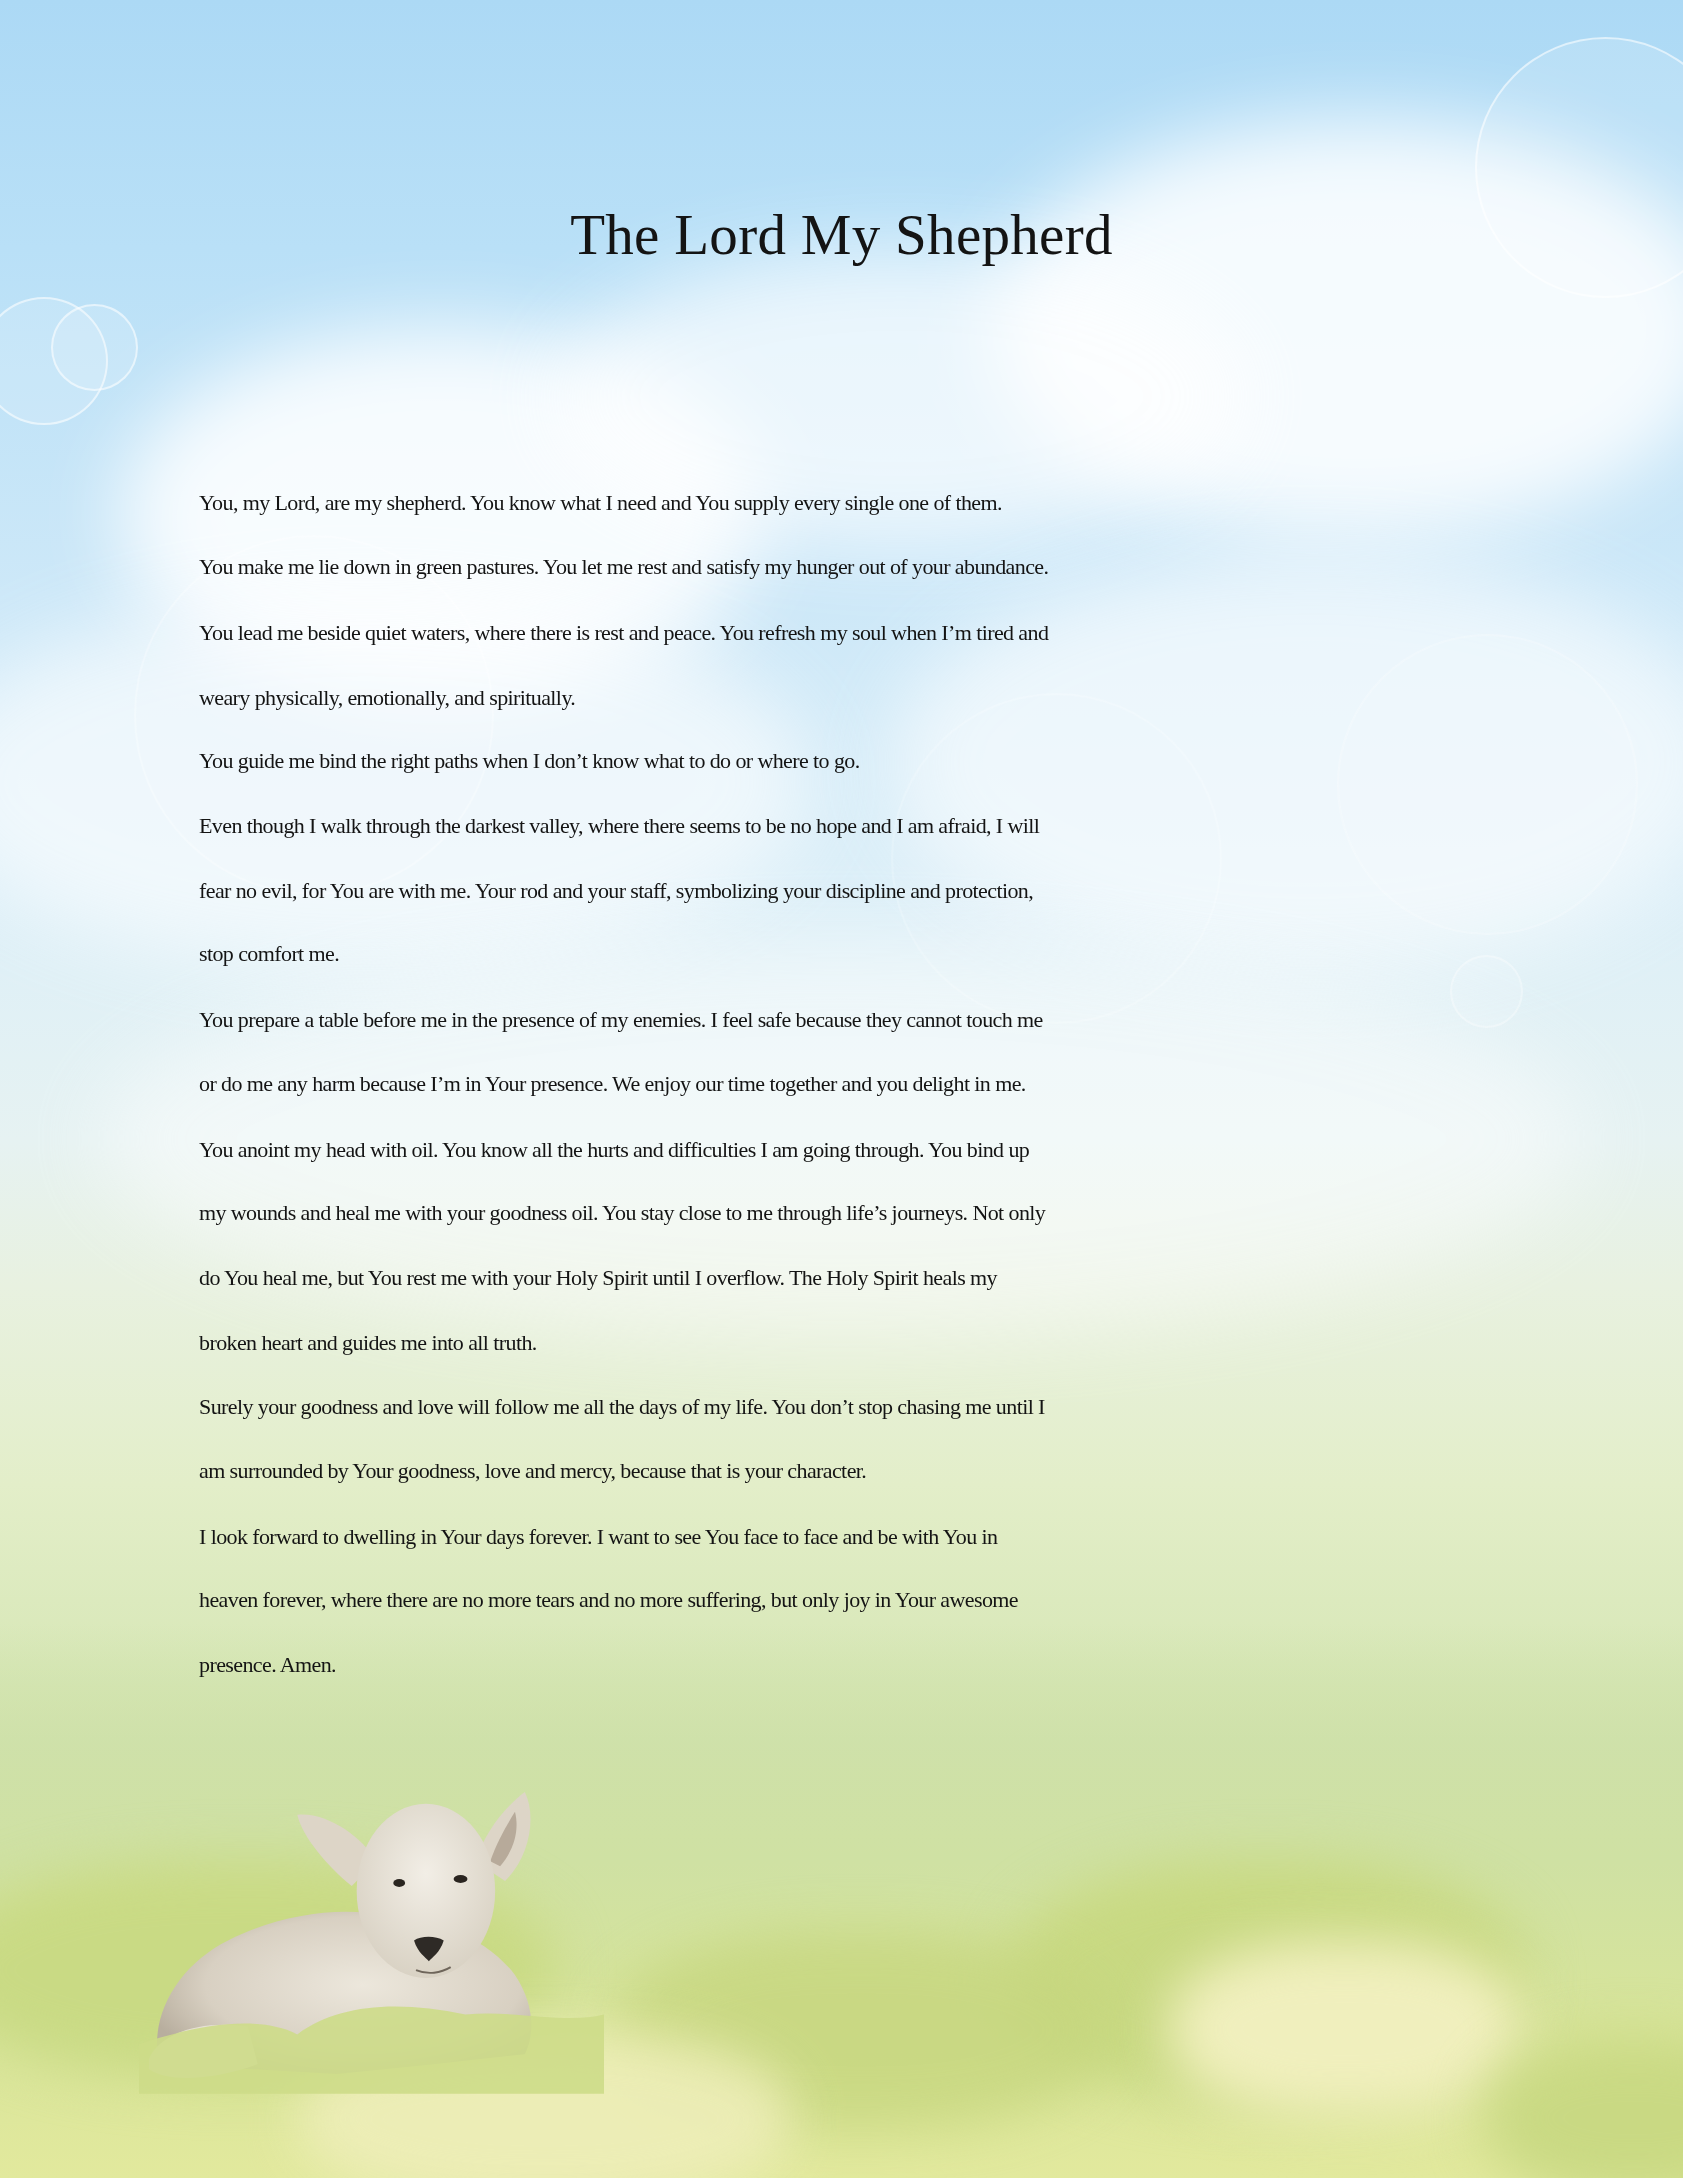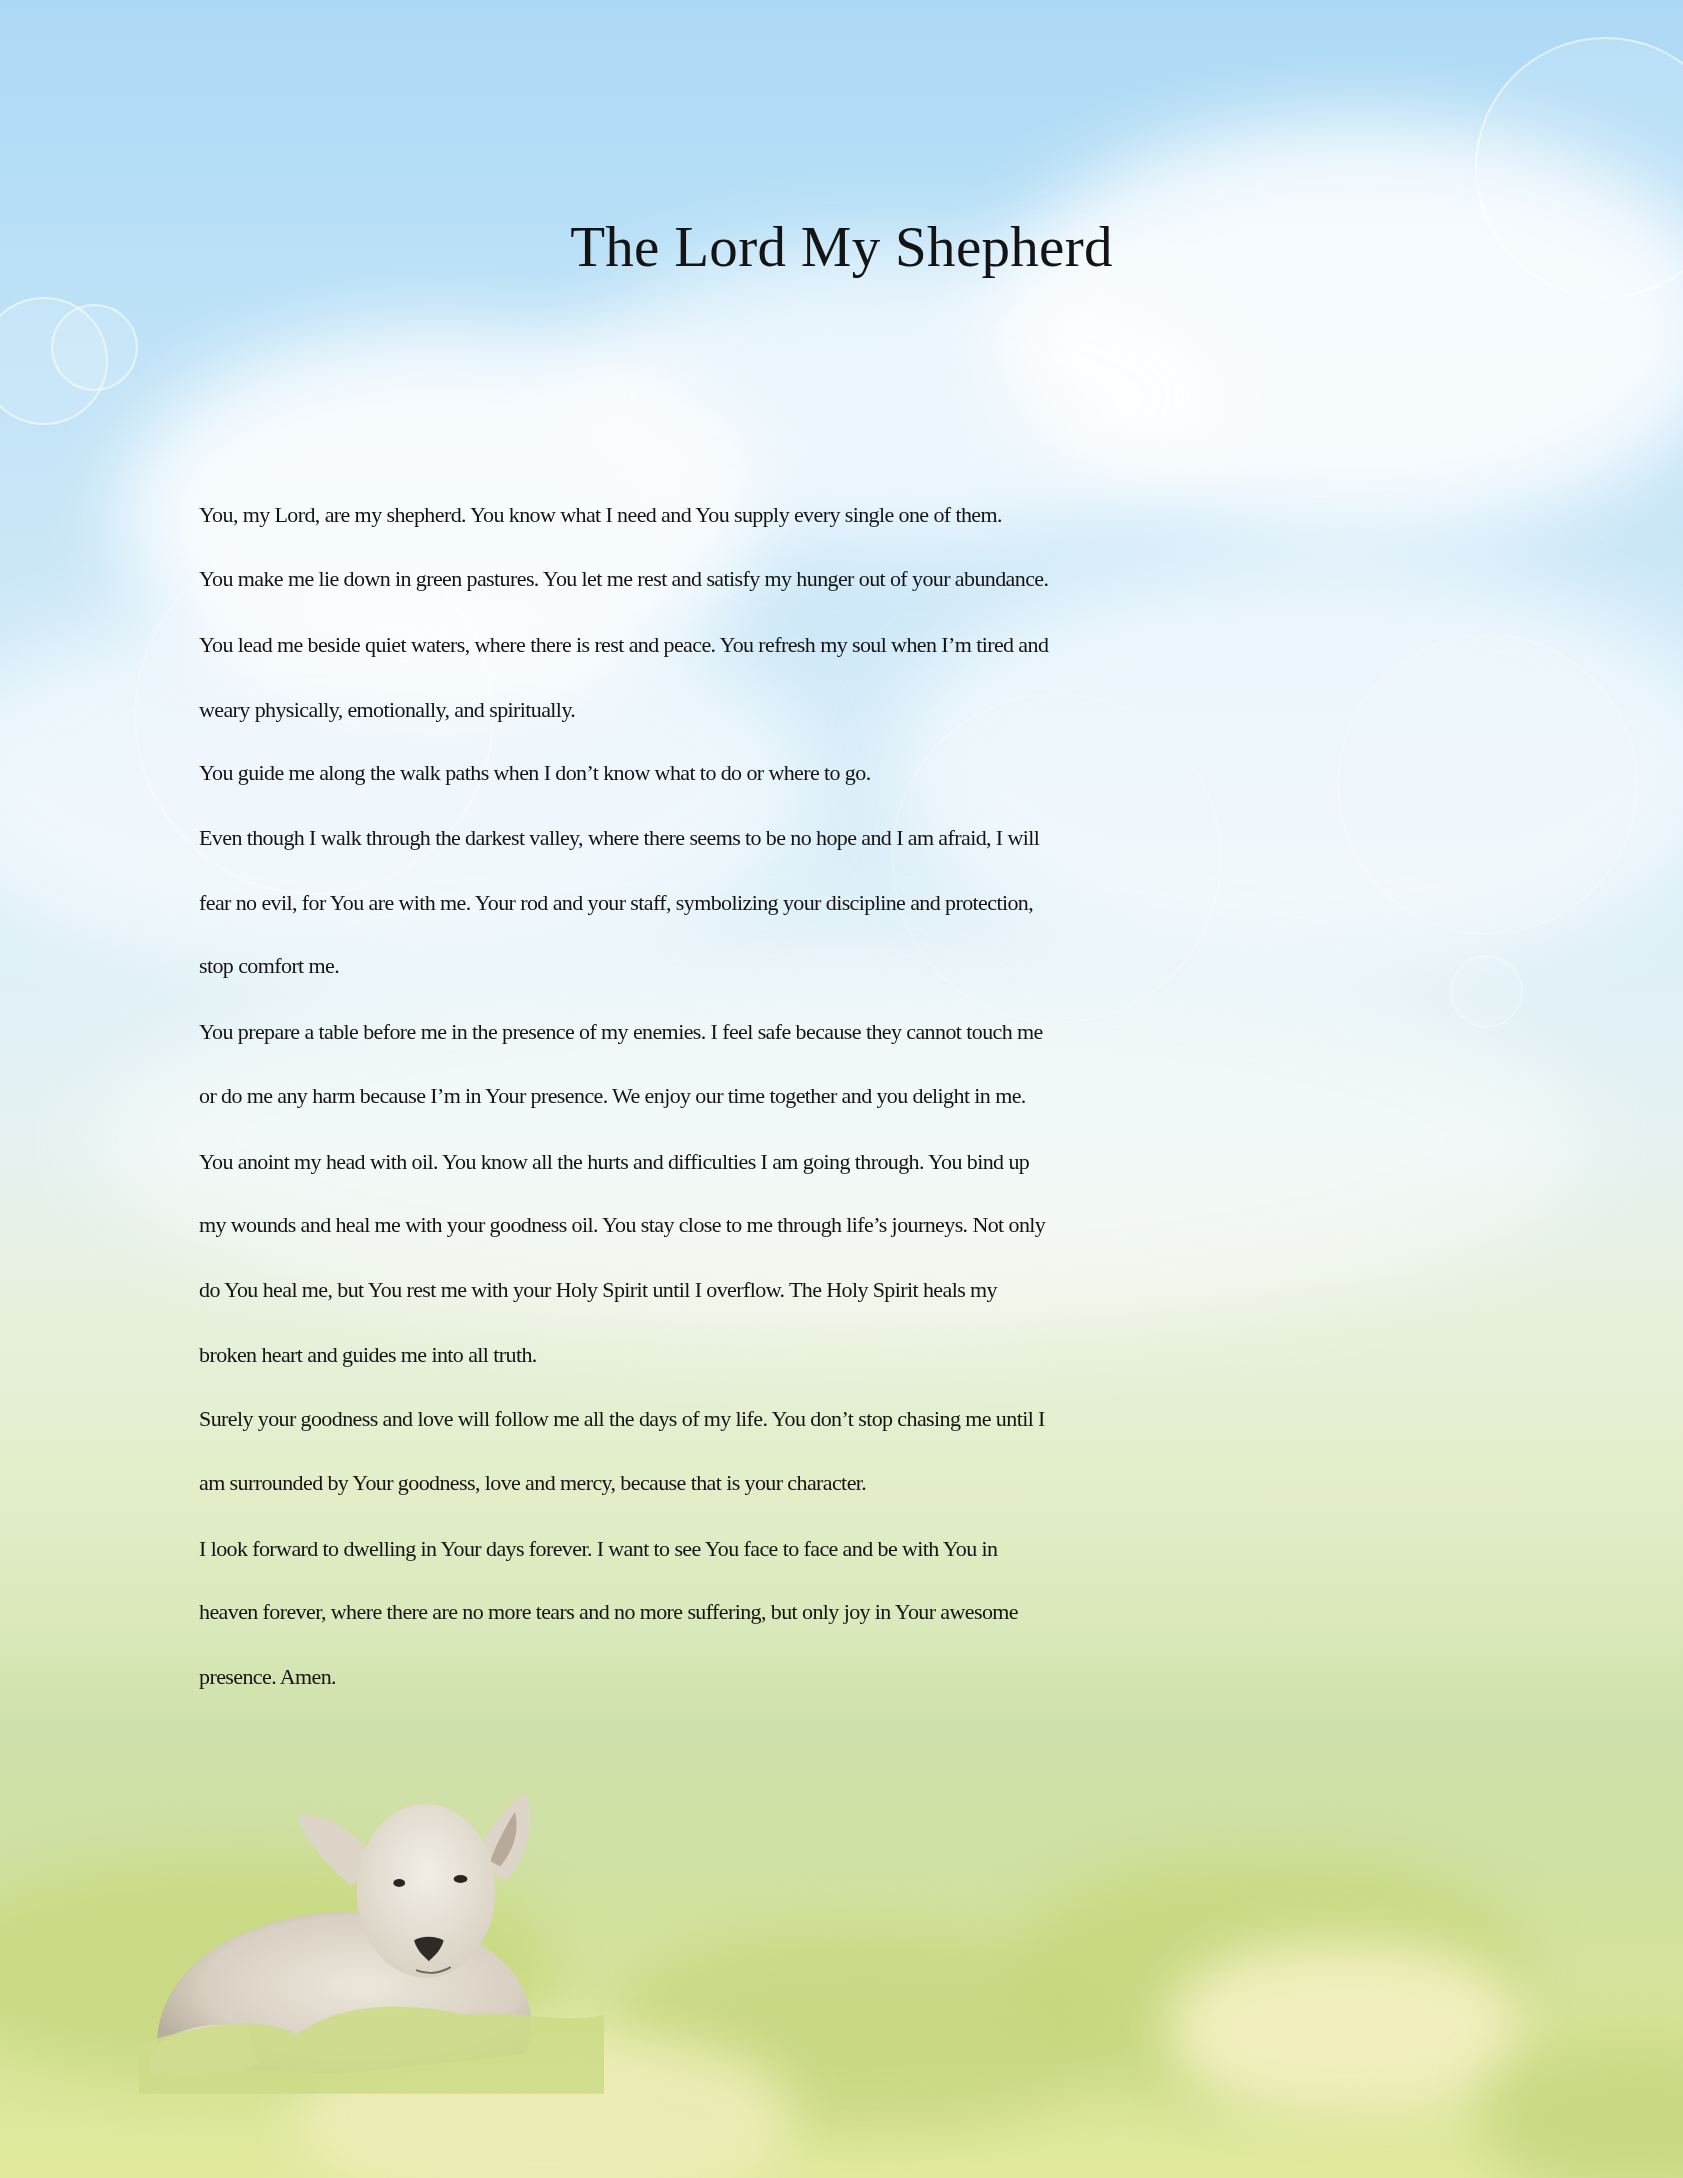--- a/index.html
+++ b/index.html
@@ -12,21 +12,21 @@
     position:absolute; inset:0;
     background:
       linear-gradient(180deg,
         #acd9f5 0px, #b9e0f7 248px, #cde8f8 594px, #dceff8 891px,
         #e6f2f2 1139px, #e8f1e0 1287px, #e3eec9 1485px,
         #d7e7b6 1683px, #d4e3a9 1802px, #dde7a0 1931px, #e4ea9f 2178px);
   }
   .cloud { position:absolute; border-radius:50%; background:rgba(255,255,255,0.85); filter:blur(40px); }
   .bokeh { position:absolute; border-radius:50%; border:2px solid rgba(255,255,255,0.55); background:rgba(255,255,255,0.14); }
   .grass-blotch { position:absolute; border-radius:45%; filter:blur(26px); }
-  .content { position:absolute; left:0; top:12px; width:1683px; height:1670px; }
+  .content { position:absolute; left:0; top:0; width:1683px; height:1670px; }
   .title {
     position:absolute; left:0; width:1683px; text-align:center;
     font-size:57px; font-weight:400; letter-spacing:0.3px; line-height:1;
   }
   .title.t1 { top:206px; }
   .title.t2 { top:299px; }
   .body-line {
     position:absolute; left:199px; white-space:nowrap;
     font-size:22px; line-height:1; letter-spacing:-0.6px;
   }
@@ -95,21 +95,21 @@
 </svg>
 
 <div class="content">
   <h1 class="title t1" style="margin:0;">The Lord My Shepherd</h1>
 
   <div>
     <div class="body-line" style="top:492px">You, my Lord, are my shepherd. You know what I need and You supply every single one of them.</div>
     <div class="body-line" style="top:556px">You make me lie down in green pastures. You let me rest and satisfy my hunger out of your abundance.</div>
     <div class="body-line" style="top:622px">You lead me beside quiet waters, where there is rest and peace. You refresh my soul when I’m tired and</div>
     <div class="body-line" style="top:687px">weary physically, emotionally, and spiritually.</div>
-    <div class="body-line" style="top:750px">You guide me along the walk paths when I don’t know what to do or where to go.</div>
+    <div class="body-line" style="top:750px">You guide me bind the right paths when I don’t know what to do or where to go.</div>
     <div class="body-line" style="top:815px">Even though I walk through the darkest valley, where there seems to be no hope and I am afraid, I will</div>
     <div class="body-line" style="top:880px">fear no evil, for You are with me.  Your rod and your staff, symbolizing your discipline and protection,</div>
     <div class="body-line" style="top:943px">stop comfort me.</div>
     <div class="body-line" style="top:1009px">You prepare a table before me in the presence of my enemies. I feel safe because they cannot touch me</div>
     <div class="body-line" style="top:1073px">or do me any harm because I’m in Your presence. We enjoy our time together and you delight in me.</div>
     <div class="body-line" style="top:1139px">You anoint my head with oil. You know all the hurts and difficulties I am going through. You bind up</div>
     <div class="body-line" style="top:1202px">my wounds and heal me with your goodness oil. You stay close to me through life’s journeys. Not only</div>
     <div class="body-line" style="top:1267px">do You heal me, but You rest me with your Holy Spirit until I overflow. The Holy Spirit heals my</div>
     <div class="body-line" style="top:1332px">broken heart and guides me into all truth.</div>
     <div class="body-line" style="top:1396px">Surely your goodness and love will follow me all the days of my life. You don’t stop chasing me until I</div>

